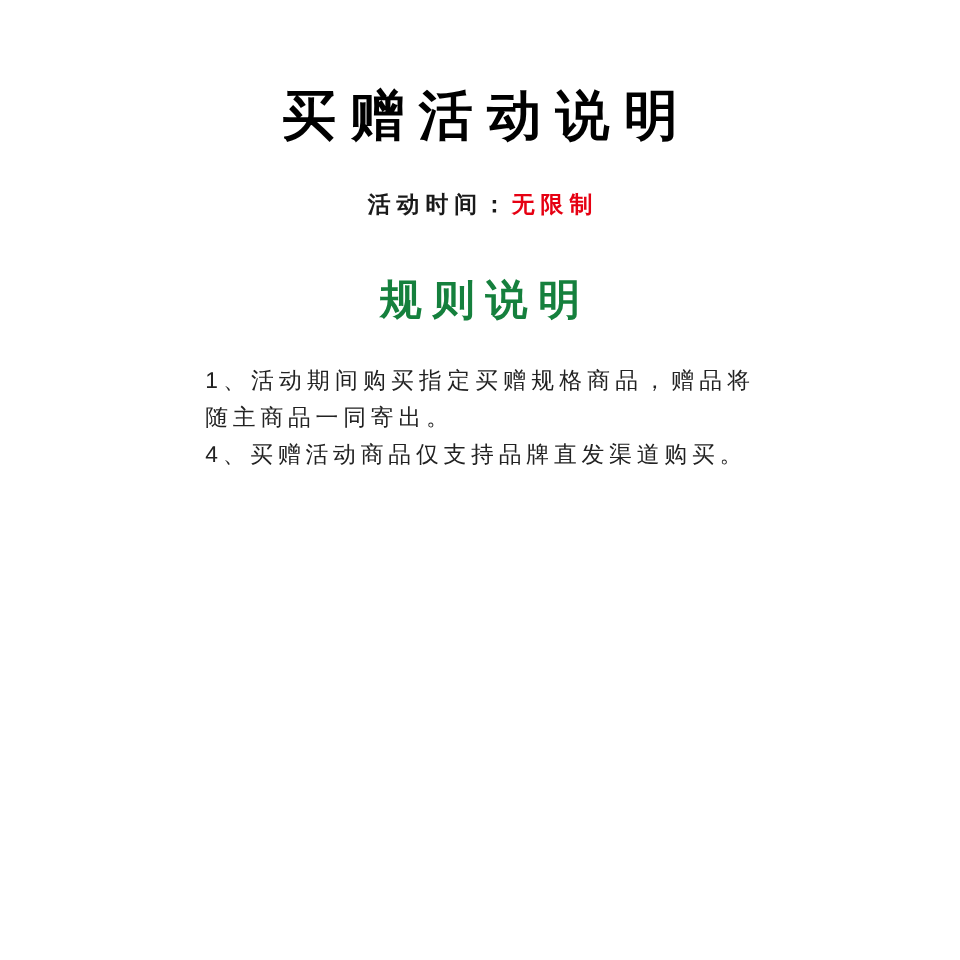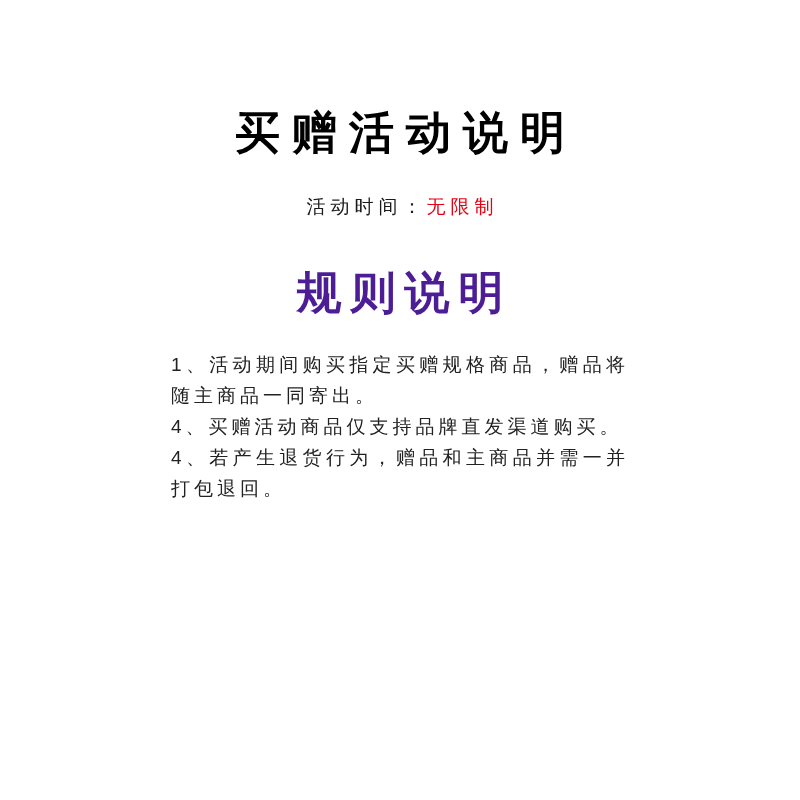--- a/index.html
+++ b/index.html
@@ -19,50 +19,50 @@
   .page{
     position:relative;
     width:800px;
     height:800px;
     margin:0 auto;
     background:var(--bg);
     overflow:hidden;
   }
   .title{
     margin:0;
-    padding-top:108px;
+    padding-top:72px;
     text-align:center;
     font-size:45px;
     font-weight:900;
     letter-spacing:12px;
     color:#000000;
     text-indent:12px; 
     line-height:1.1;
   }
   .activity-time{
     margin:0;
     margin-top:36px;
     text-align:center;
     font-size:19px;
-    font-weight:400;
+    font-weight:700;
     letter-spacing:5px;
     color:#1a1a1a;
     text-indent:5px;
   }
   .activity-time .time-value{
     color:var(--accent-red);
   }
   .rules-heading{
     margin:0;
     margin-top:48px;
     text-align:center;
-    font-size:45px;
+    font-size:35px;
     font-weight:900;
     letter-spacing:9px;
-    color:#4c1d95;
+    color:#15803d;
     text-indent:9px;
     line-height:1.1;
   }
   .rules{
     width:458px;
     margin:32px auto 12px auto;
     font-size:19px;
     line-height:31px;
     letter-spacing:4px;
     color:#222222;
@@ -82,16 +82,15 @@
 
   <p class="activity-time">
     <span>活动时间：</span><span class="time-value">无限制</span>
   </p>
 
   <h2 class="rules-heading">规则说明</h2>
 
   <div class="rules">
     <p>1、活动期间购买指定买赠规格商品，赠品将随主商品一同寄出。</p>
     <p>4、买赠活动商品仅支持品牌直发渠道购买。</p>
-    <p>4、若产生退货行为，赠品和主商品并需一并打包退回。</p>
   </div>
 
 </div>
 
 </body></html>

